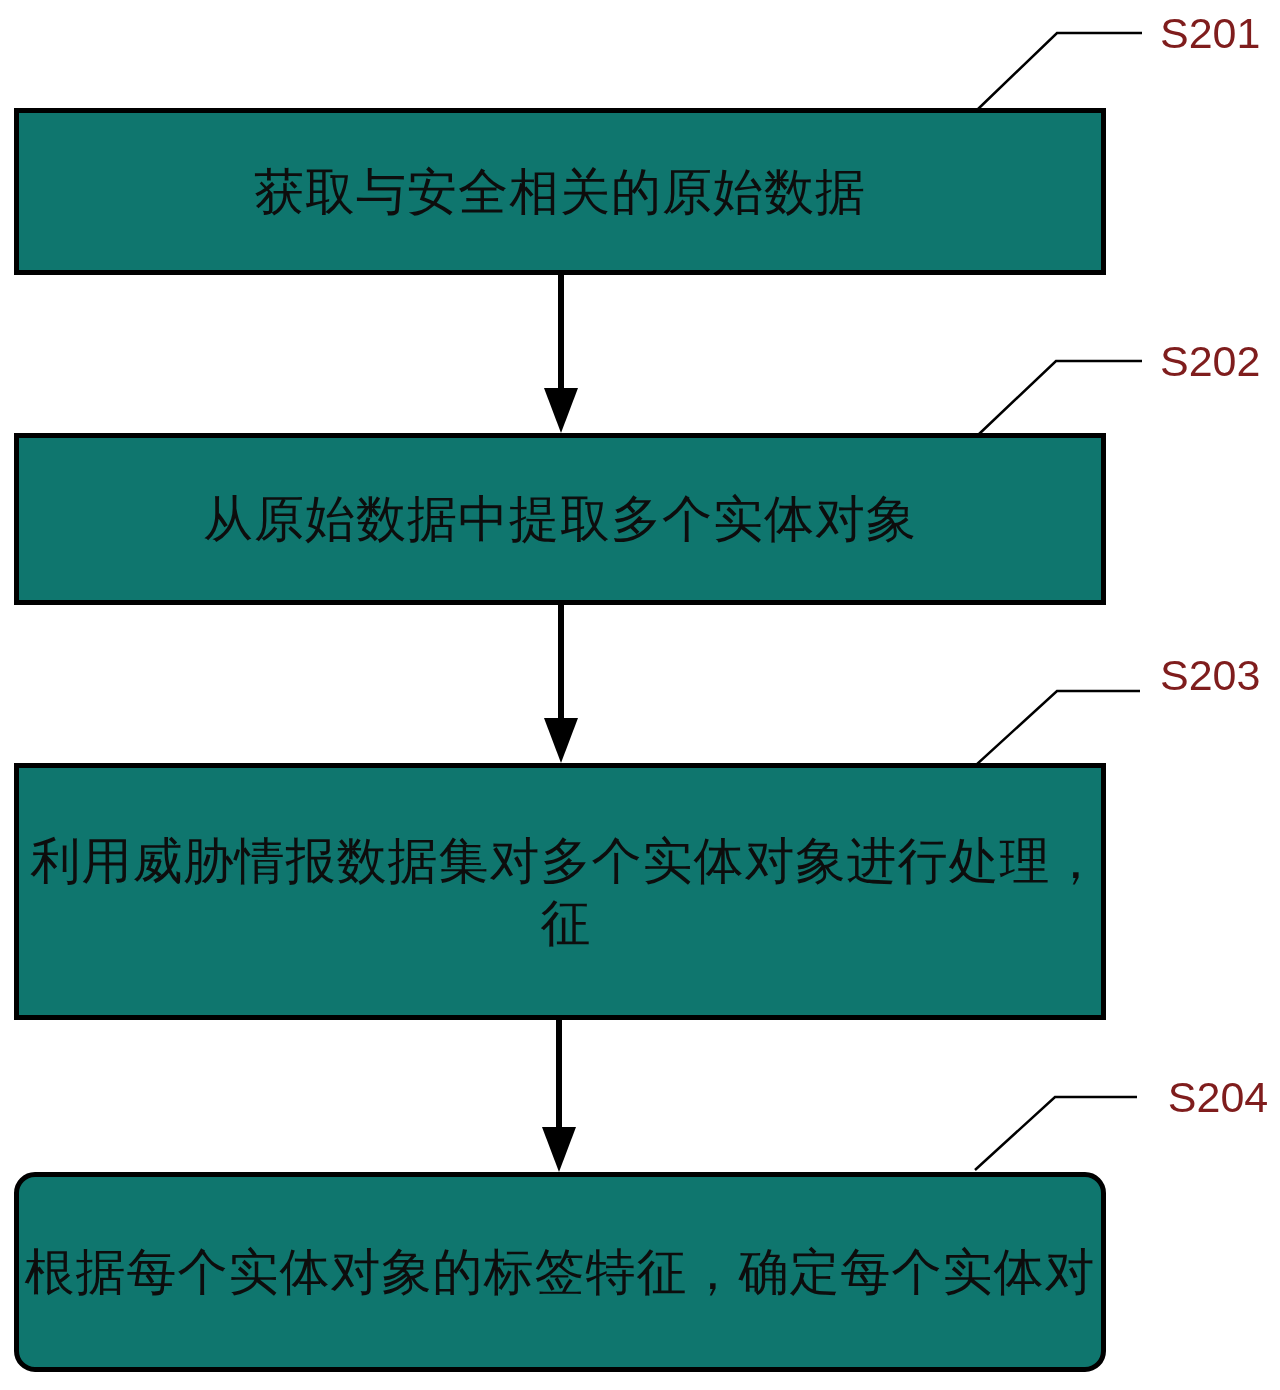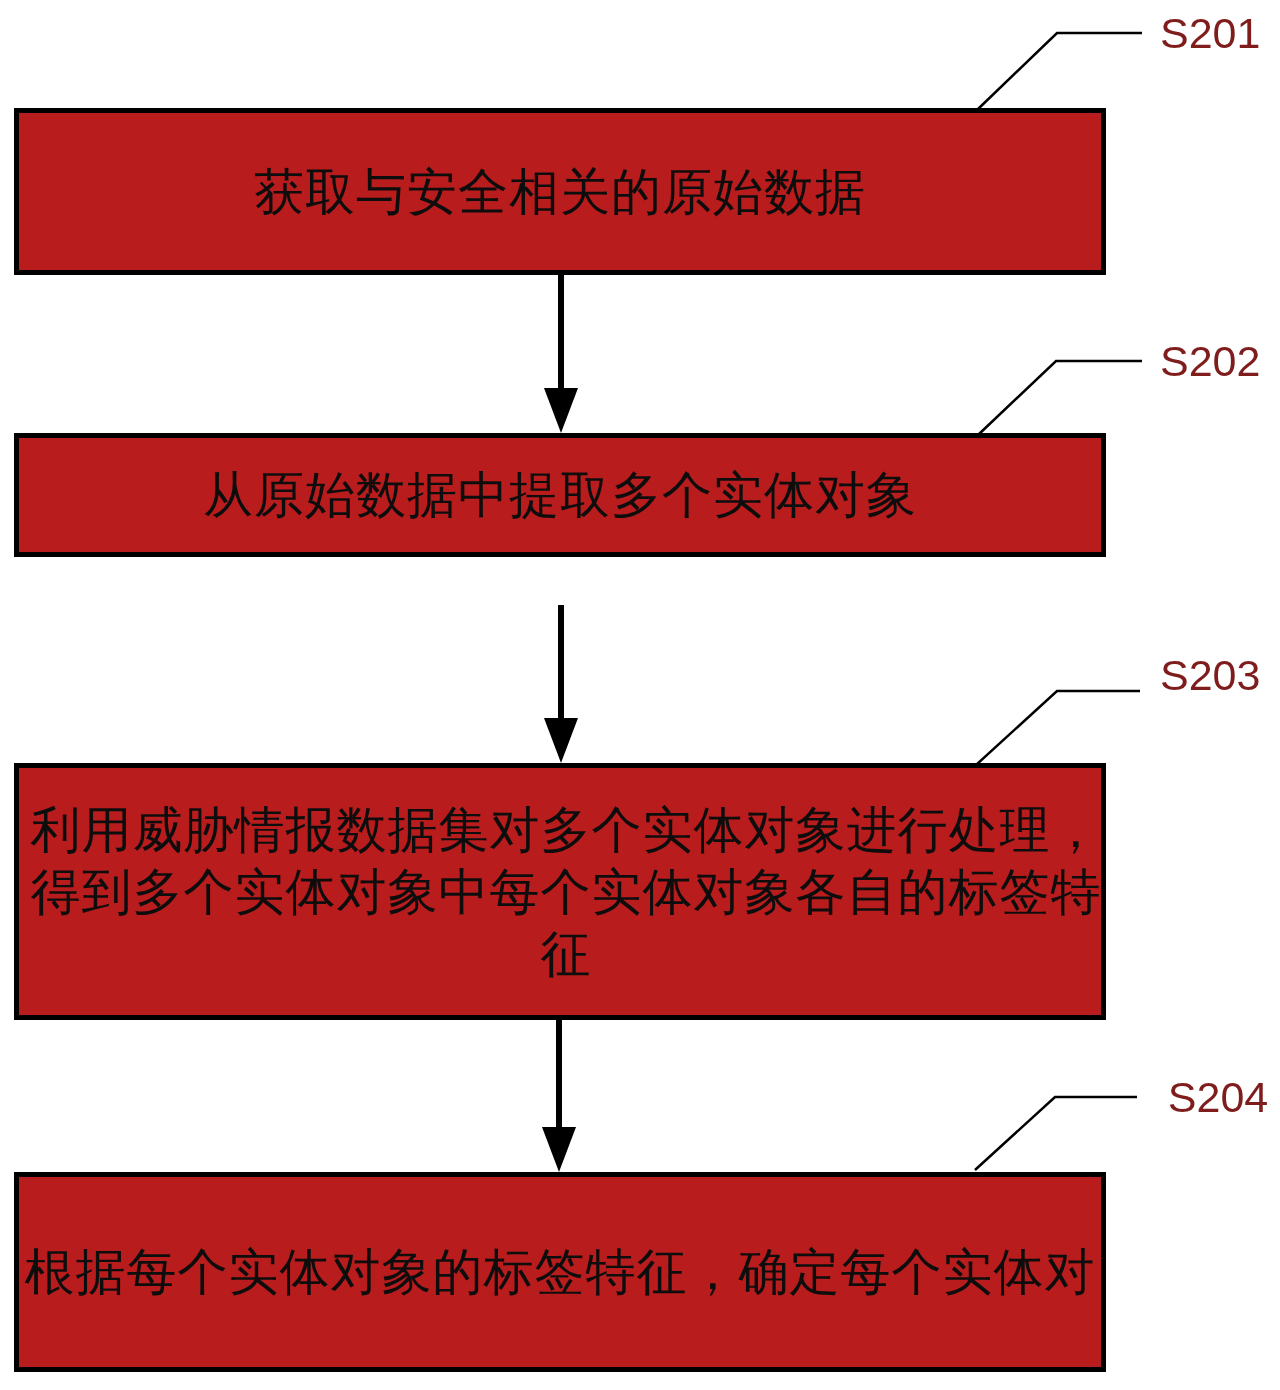--- a/index.html
+++ b/index.html
@@ -22,30 +22,30 @@
     width: 1280px;
     height: 1390px;
     pointer-events: none;
   }
   .step-box {
     position: absolute;
     left: 14px;
     width: 1092px;
     border: 5px solid #000000;
     box-sizing: border-box;
-    background: #b91c1c;
+    background: #0f766e;
     display: flex;
     flex-direction: column;
     align-items: center;
     justify-content: center;
   }
   .box-1 { top: 108px;  height: 167px; }
-  .box-2 { top: 433px;  height: 124px; }
+  .box-2 { top: 433px;  height: 172px; }
   .box-3 { top: 763px;  height: 257px; padding-left: 12px; }
-  .box-4 { top: 1172px; height: 200px; }
+  .box-4 { top: 1172px; height: 200px; border-radius: 21px; }
   .box-line {
     font-size: 50px;
     line-height: 62px;
     color: #0d0d0d;
     white-space: nowrap;
     text-align: center;
     letter-spacing: 1px;
     font-weight: 500;
   }
   .step-label {
@@ -97,21 +97,20 @@
   <div class="step-box box-1">
     <div class="box-line">获取与安全相关的原始数据</div>
   </div>
 
   <div class="step-box box-2">
     <div class="box-line">从原始数据中提取多个实体对象</div>
   </div>
 
   <div class="step-box box-3">
     <div class="box-line">利用威胁情报数据集对多个实体对象进行处理，</div>
-    <div class="box-line">得到多个实体对象中每个实体对象各自的标签特</div>
     <div class="box-line">征</div>
   </div>
 
   <div class="step-box box-4">
     <div class="box-line">根据每个实体对象的标签特征，确定每个实体对</div>
   </div>
 
   <div class="step-label lbl-1">S201</div>
   <div class="step-label lbl-2">S202</div>
   <div class="step-label lbl-3">S203</div>

